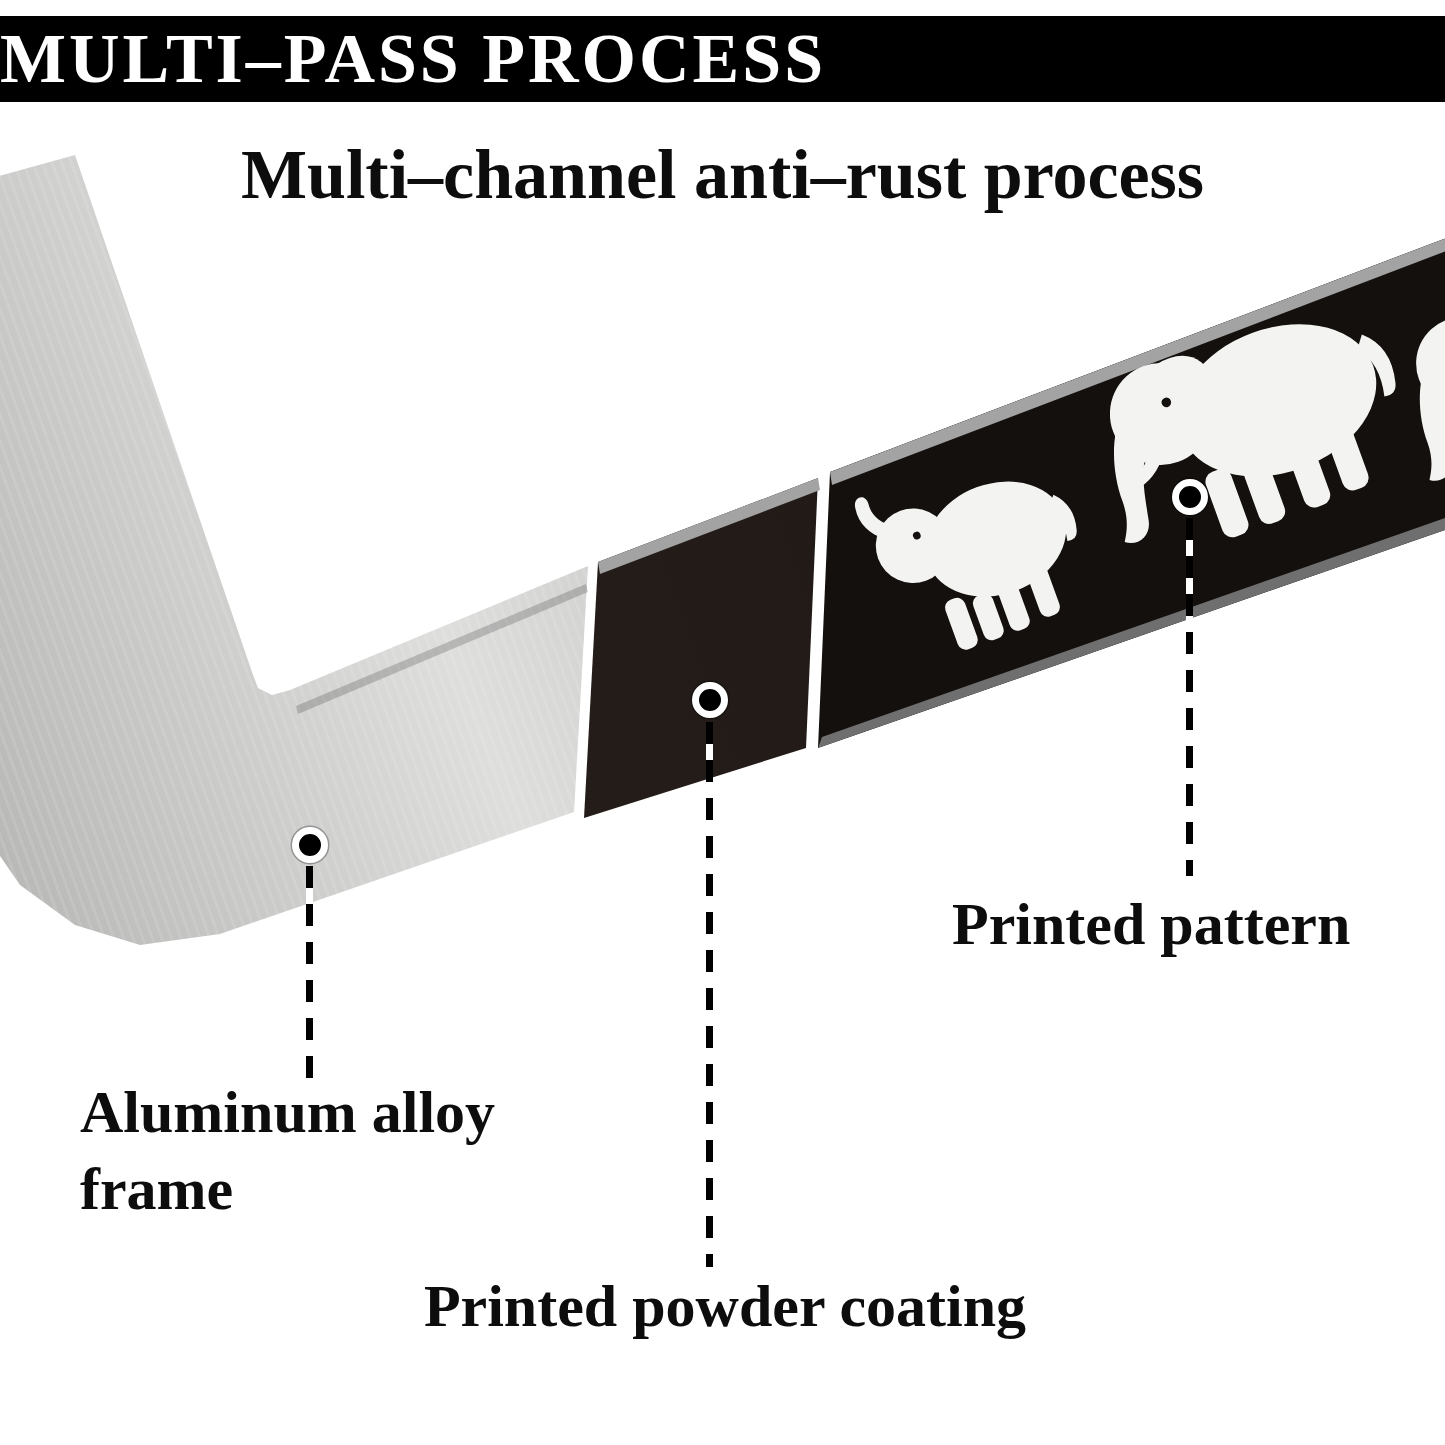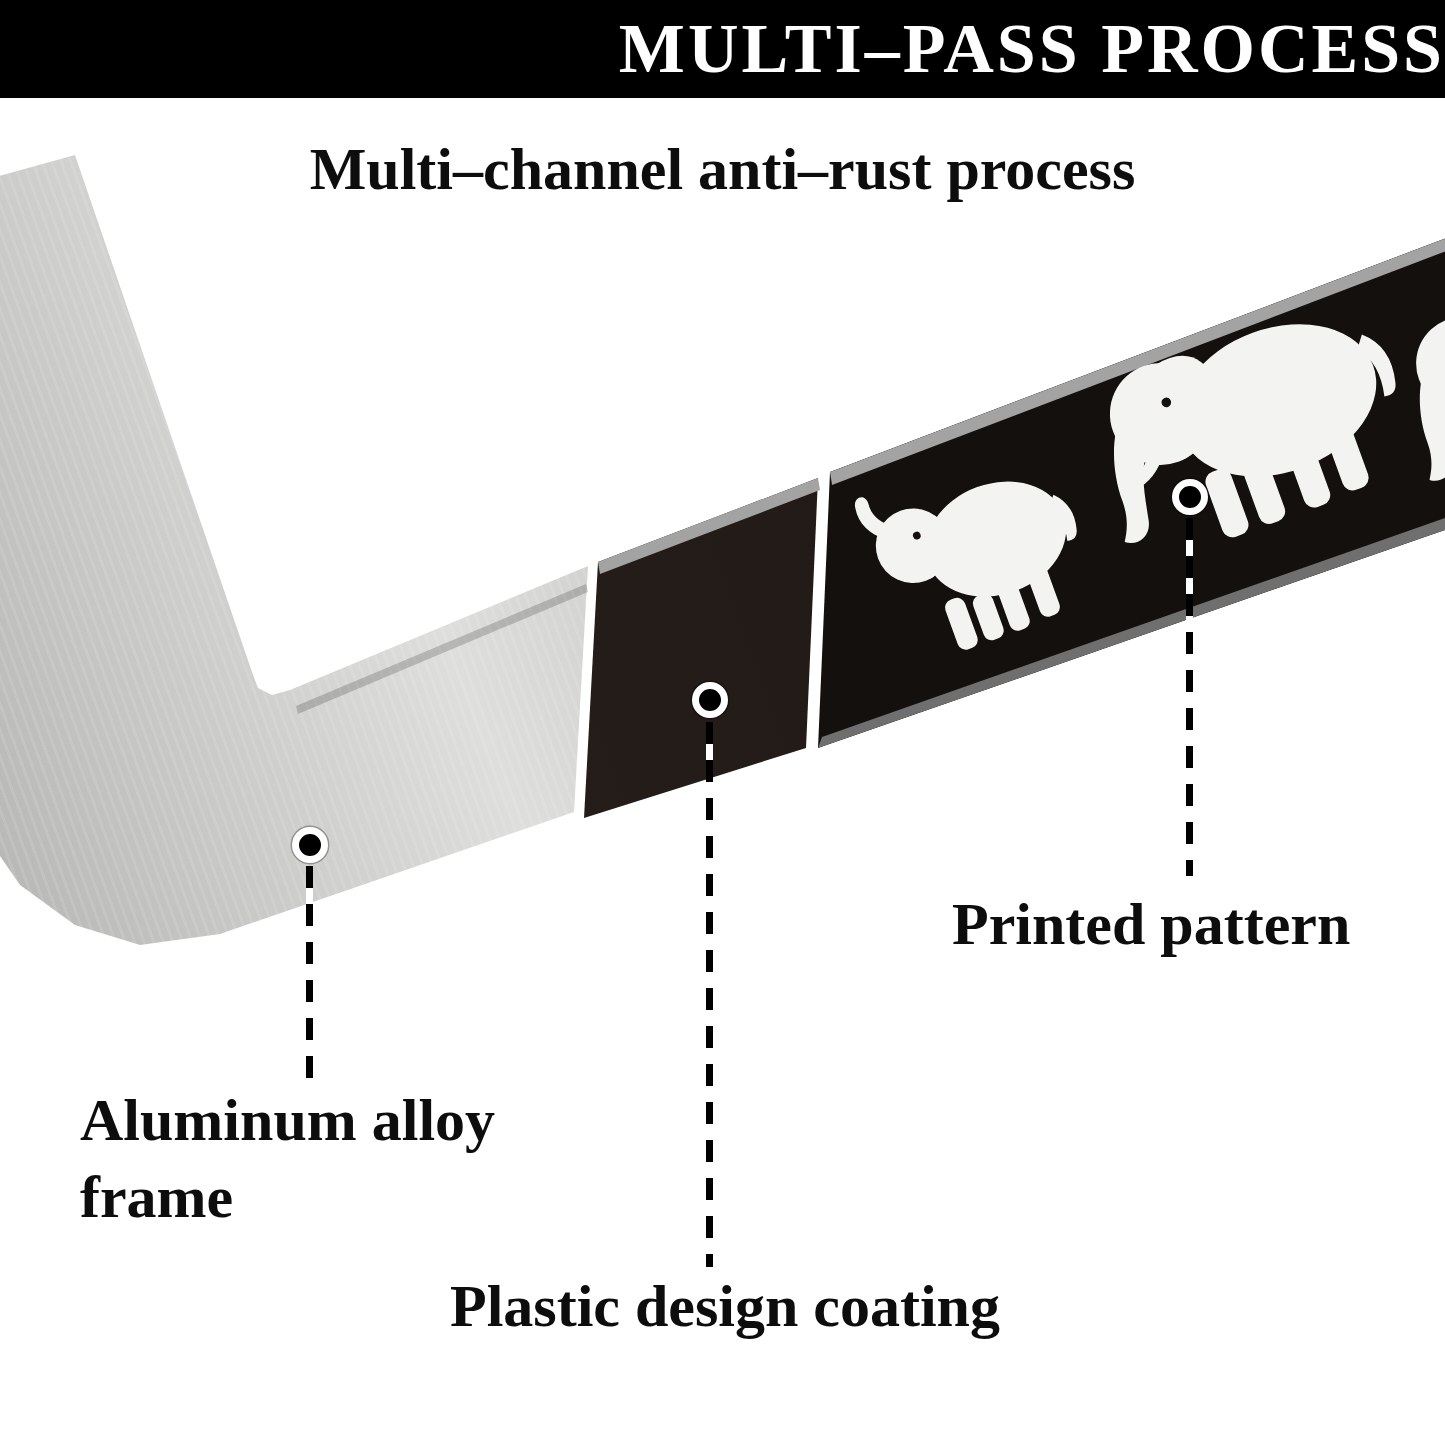--- a/index.html
+++ b/index.html
@@ -6,33 +6,33 @@
   .canvas{
     position:relative;
     width:1445px;height:1445px;
     overflow:hidden;
     background:#ffffff;
     font-family:"Liberation Serif", serif;
   }
 
   
   .header-bar{
-    position:absolute;top:0;left:0;width:1445px;height:98px;
+    position:absolute;top:16px;left:0;width:1445px;height:86px;
     background:var(--header-bg,#000);
-    display:flex;align-items:center;justify-content:flex-end;
+    display:flex;align-items:center;justify-content:flex-start;
   }
   .header-title{
     color:#fff;font-size:70px;font-weight:bold;letter-spacing:3px;white-space:nowrap;
   }
 
   
   .headline{
     position:absolute;top:136px;left:0;width:1445px;
     text-align:center;color:var(--ink,#0d0d0d);
-    font-size:60px;font-weight:bold;line-height:1.12;
+    font-size:70px;font-weight:bold;line-height:1.12;
   }
 
   
   .piece{position:absolute;inset:0;}
   .silver-piece{
     clip-path:polygon(-70px 195px,75px 155px,252px 672px,258px 688px,272px 695px,290px 690px,
                       588px 566px,574px 812px,310px 903px,220px 934px,140px 945px,75px 925px,
                       20px 885px,-25px 820px,-70px 740px);
     background:
       repeating-linear-gradient(70deg, rgba(255,255,255,.10) 0 3px, rgba(0,0,0,0) 3px 9px),
@@ -90,21 +90,21 @@
     background:repeating-linear-gradient(to bottom, var(--callout,#000) 0 22px, #ffffff 22px 38px);
   }
   .line-aluminum{left:306px;top:866px;height:212px;}
   .line-coating{left:706px;top:722px;height:545px;}
   .line-pattern{left:1186px;top:518px;height:358px;}
 
   .callout-label{
     position:absolute;color:var(--ink,#0d0d0d);
     font-size:60px;font-weight:bold;line-height:1.28;
   }
-  .label-aluminum{left:80px;top:1074px;width:500px;text-align:left;margin-top:8px;}
+  .label-aluminum{left:80px;top:1074px;width:500px;text-align:left;}
   .label-coating{left:350px;top:1268px;width:750px;text-align:center;}
   .label-pattern{left:952px;top:886px;width:500px;text-align:left;}
 </style>
 </head>
 <body>
 
 <div class="canvas">
 
   <div class="header-bar">
     <div class="header-title">MULTI–PASS PROCESS</div>
@@ -168,19 +168,19 @@
       </div>
     </div>
   </div>
 
   <div class="callout-dot dot-aluminum"></div>
   <div class="callout-line line-aluminum"></div>
   <div class="callout-label label-aluminum">Aluminum alloy frame</div>
 
   <div class="callout-dot dot-coating"></div>
   <div class="callout-line line-coating"></div>
-  <div class="callout-label label-coating">Plastic design coating</div>
+  <div class="callout-label label-coating">Printed powder coating</div>
 
   <div class="callout-dot dot-pattern"></div>
   <div class="callout-line line-pattern"></div>
   <div class="callout-label label-pattern">Printed pattern</div>
 
 </div>
 
 </body></html>

